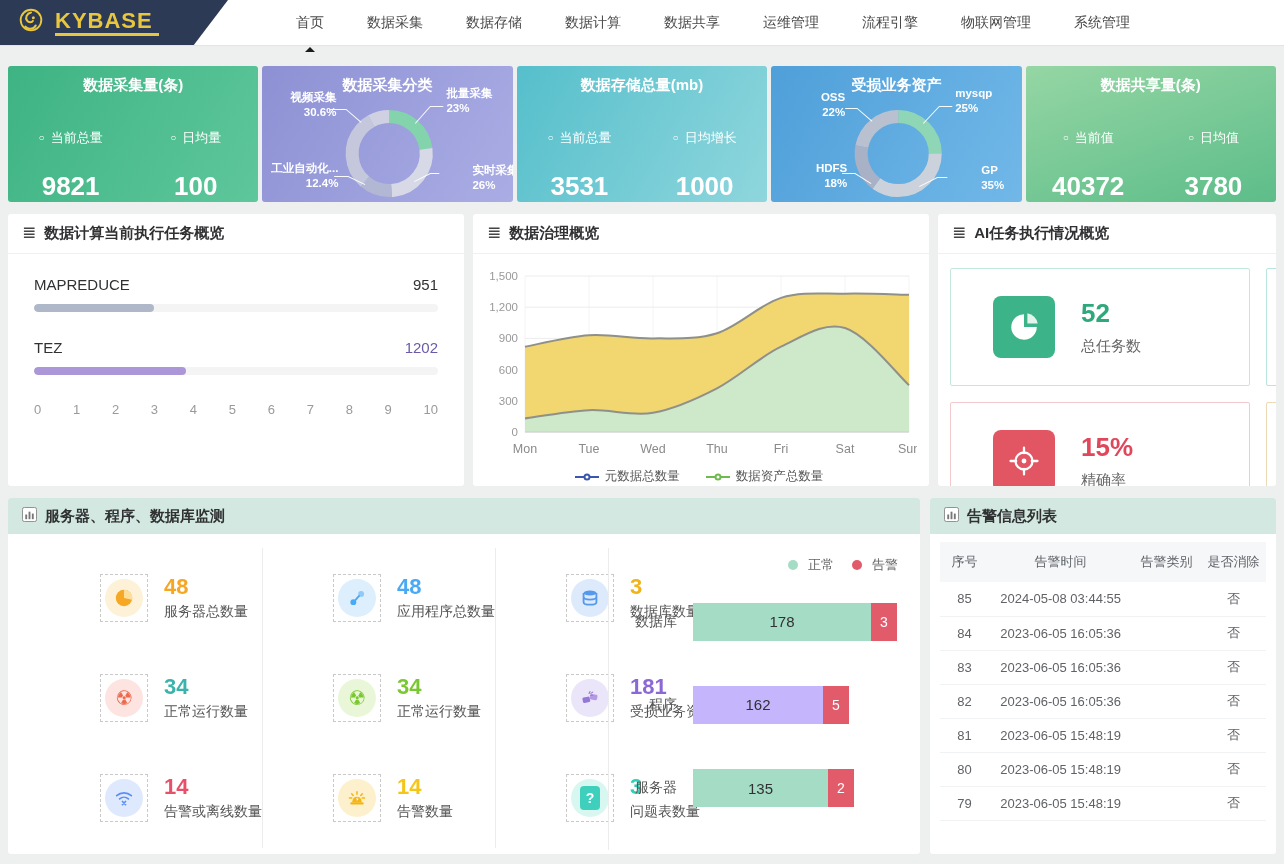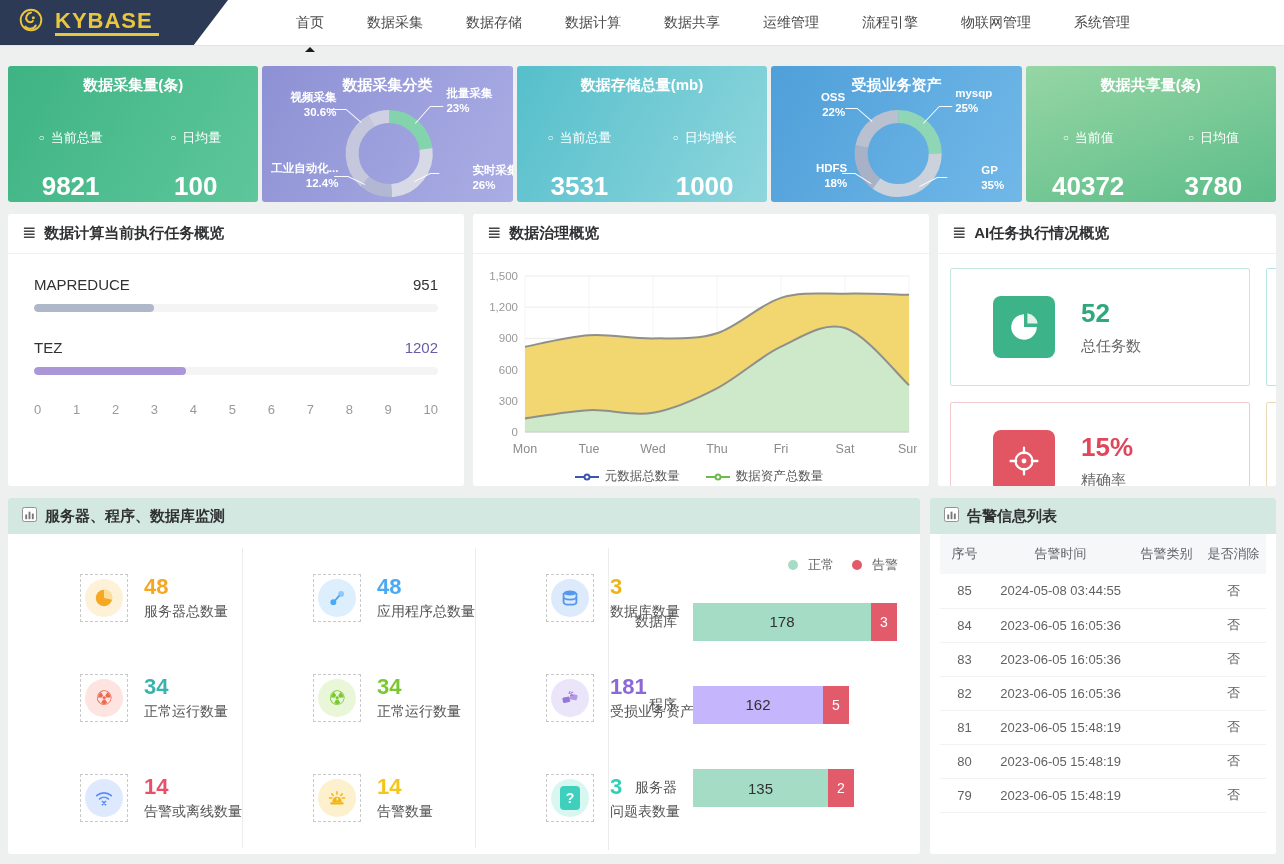--- a/index.html
+++ b/index.html
@@ -66,21 +66,21 @@
   
   .ai-body { padding:14px 12px; overflow:hidden; }
   .ai-grid { display:grid; grid-template-columns:300px 300px; grid-auto-rows:118px; gap:16px; width:620px; }
   .ai-card { border:1px solid; border-radius:2px; display:flex; align-items:center; gap:26px; padding-left:42px; }
   .ai-ico { width:62px; height:62px; border-radius:8px; display:flex; align-items:center; justify-content:center; }
   .ai-val { font-size:26px; font-weight:bold; }
   .ai-lbl { font-size:15px; color:#666; margin-top:8px; }
 
   
   .mon-body { display:flex; height:316px; padding:14px 0 0 0; }
-  .stats-grid { width:600px; display:grid; grid-template-columns:1fr 1fr 1fr; grid-auto-rows:100px; padding-left:2px; }
+  .stats-grid { width:600px; display:grid; grid-template-columns:1fr 1fr 1fr; grid-auto-rows:100px; padding-left:22px; }
   .stat-cell { display:flex; align-items:center; gap:16px; padding-left:70px; }
   .stat-cell:not(:nth-child(3n)) { border-right:1px solid #ececec; }
   .stat-tile { width:48px; height:48px; border:1px dashed #c9c9c9; background:#fff; display:flex; align-items:center; justify-content:center; flex:0 0 auto; }
   .tile-circle { width:38px; height:38px; border-radius:50%; display:flex; align-items:center; justify-content:center; font-size:20px; }
   .stat-value { font-size:22px; font-weight:bold; line-height:1.1; }
   .stat-label { font-size:14px; color:#555; margin-top:4px; white-space:nowrap; }
   [data-name="pie-chart-icon"] .tile-circle { background:#fdf2d8; }
   [data-name="share-nodes-icon"] .tile-circle { background:#ddeefc; }
   [data-name="database-icon"] .tile-circle { background:#ddeafc; }
   [data-name="radiation-red-icon"] .tile-circle { background:#fde4e0; color:#ec6a4f; }
@@ -101,21 +101,21 @@
   .mon-bar { display:flex; margin-left:16px; height:38px; }
   .mon-normal { display:flex; align-items:center; justify-content:center; font-size:15px; color:#303133; }
   .mon-alarm { display:flex; align-items:center; justify-content:center; font-size:14px; color:#fff; }
 
   
   .alarm-table { width:100%; border-collapse:collapse; table-layout:fixed; }
   .alarm-table th { background:#f6f7f8; color:#5f6368; font-size:13px; font-weight:normal; height:40px; }
   .alarm-table td { font-size:13px; color:#606266; height:34px; text-align:center; border-bottom:1px solid #f1f2f4; }
   .alarm-table th:nth-child(1){width:15%;} .alarm-table th:nth-child(2){width:44%;}
   .alarm-table th:nth-child(3){width:21%;} .alarm-table th:nth-child(4){width:20%;}
-  .alarm-wrap { padding:0 10px; }
+  .alarm-wrap { padding:8px 10px; }
 </style>
 </head>
 <body>
 
 <div class="topbar" data-name="top-nav">
   <div class="logo" data-name="kybase-logo">
     <span data-name="dragon-emblem-icon">
       <svg width="30" height="30" viewBox="0 0 32 32">
         <circle cx="16" cy="15" r="11" fill="none" stroke="#e8c63d" stroke-width="2"></circle>
         <path d="M16 7c-4.5 1-6.5 5.5-4.2 8.6 1.7 2.3 5.2 2.4 6.2.3" stroke="#e8c63d" stroke-width="2.2" fill="none" stroke-linecap="round"></path>

